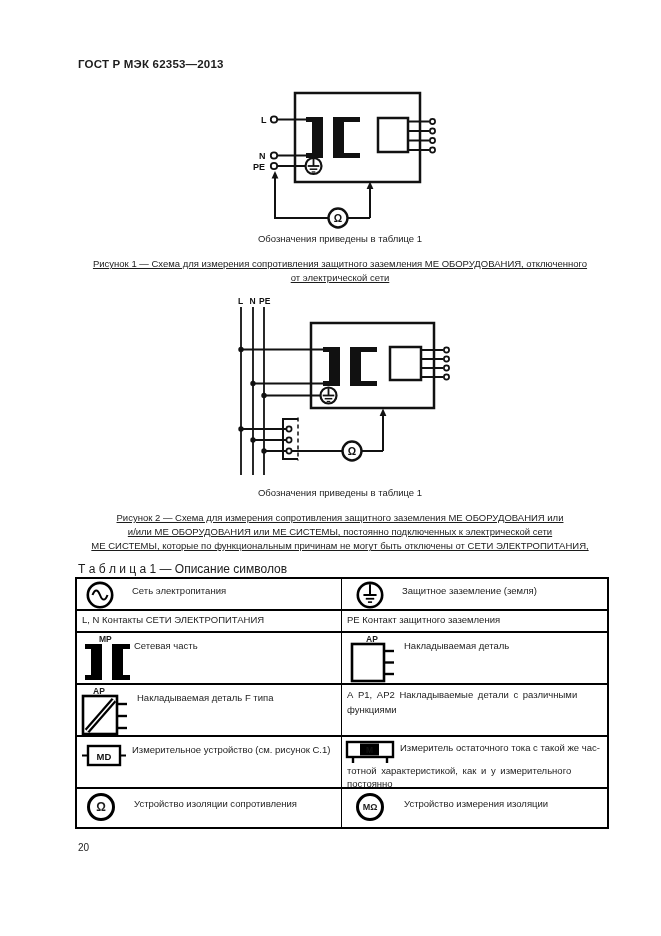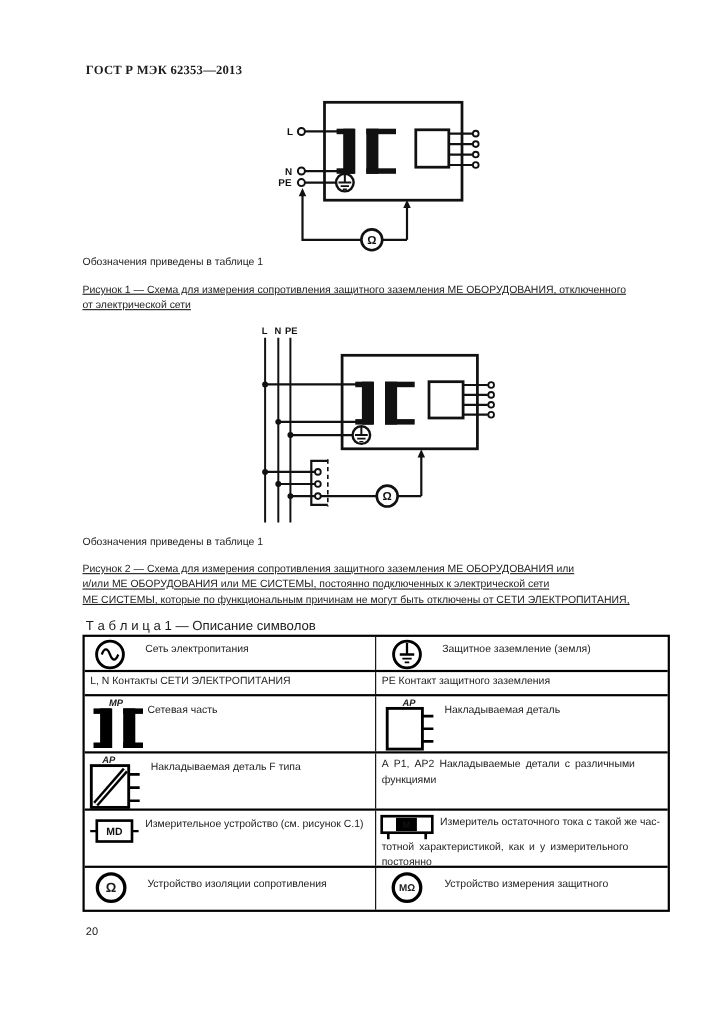--- a/index.html
+++ b/index.html
@@ -1,35 +1,35 @@
 <!DOCTYPE html>
 <html><head>
 <meta charset="utf-8">
 <style>
   html,body{margin:0;padding:0;}
   body{
     width:661px;height:936px;position:relative;background:#ffffff;
     font-family:"Liberation Sans", sans-serif;color:#1c1c1c;overflow:hidden;
   }
-  .hdr{position:absolute;left:78px;top:58px;font-size:11.5px;font-weight:bold;letter-spacing:.2px;font-family:Liberation Serif, serif;}
+  .hdr{position:absolute;left:78px;top:58px;font-size:11.5px;font-weight:bold;letter-spacing:.2px;}
   .pgnum{position:absolute;left:78px;top:842px;font-size:10px;}
-  .centerband{position:absolute;left:75px;width:530px;text-align:left;font-size:9.5px;}
+  .centerband{position:absolute;left:75px;width:530px;text-align:center;font-size:9.5px;}
   .capline{line-height:14px;text-decoration:underline;}
   svg{display:block;}
   svg text{font-family:"Liberation Sans", sans-serif;fill:#111;}
   .fig{position:absolute;}
   
   .tbl-title{position:absolute;left:78px;top:562px;font-size:12px;}
   .tbl{position:absolute;left:75px;top:577px;width:530px;border:2px solid #000;}
   .trow{display:flex;border-bottom:2px solid #000;}
   .trow:last-child{border-bottom:none;}
   .tcell{position:relative;width:265px;box-sizing:border-box;font-size:9.5px;}
   .tcell.l{border-right:1px solid #000;}
   .abs{position:absolute;white-space:nowrap;}
-  .symlabel{position:absolute;font-weight:bold;font-size:8.5px;white-space:nowrap;font-style:italic;}
+  .symlabel{position:absolute;font-weight:bold;font-size:8.5px;white-space:nowrap;}
   .sym-circle{position:absolute;border:3px solid #000;border-radius:50%;
     display:flex;align-items:center;justify-content:center;font-weight:bold;box-sizing:border-box;}
 </style>
 </head>
 <body>
 
 <div class="hdr">ГОСТ Р МЭК 62353—2013</div>
 
 <svg class="fig" style="left:253px;top:85px" width="190" height="148" viewBox="0 0 190 148">
   <g stroke="#111" fill="none" stroke-width="2">
@@ -280,19 +280,19 @@
     </div>
   </div>
 
   <div class="trow" style="height:38px">
     <div class="tcell l">
       <div class="sym-circle" style="left:10px;top:4px;width:28px;height:28px;font-size:12px">Ω</div>
       <div class="abs" style="left:57px;top:9px">Устройство изоляции сопротивления</div>
     </div>
     <div class="tcell">
       <div class="sym-circle" style="left:14px;top:4px;width:28px;height:28px;font-size:9px">МΩ</div>
-      <div class="abs" style="left:62px;top:9px">Устройство измерения защитного</div>
+      <div class="abs" style="left:62px;top:9px">Устройство измерения изоляции</div>
     </div>
   </div>
 
 </div>
 
 <div class="pgnum">20</div>
 
 </body></html>

